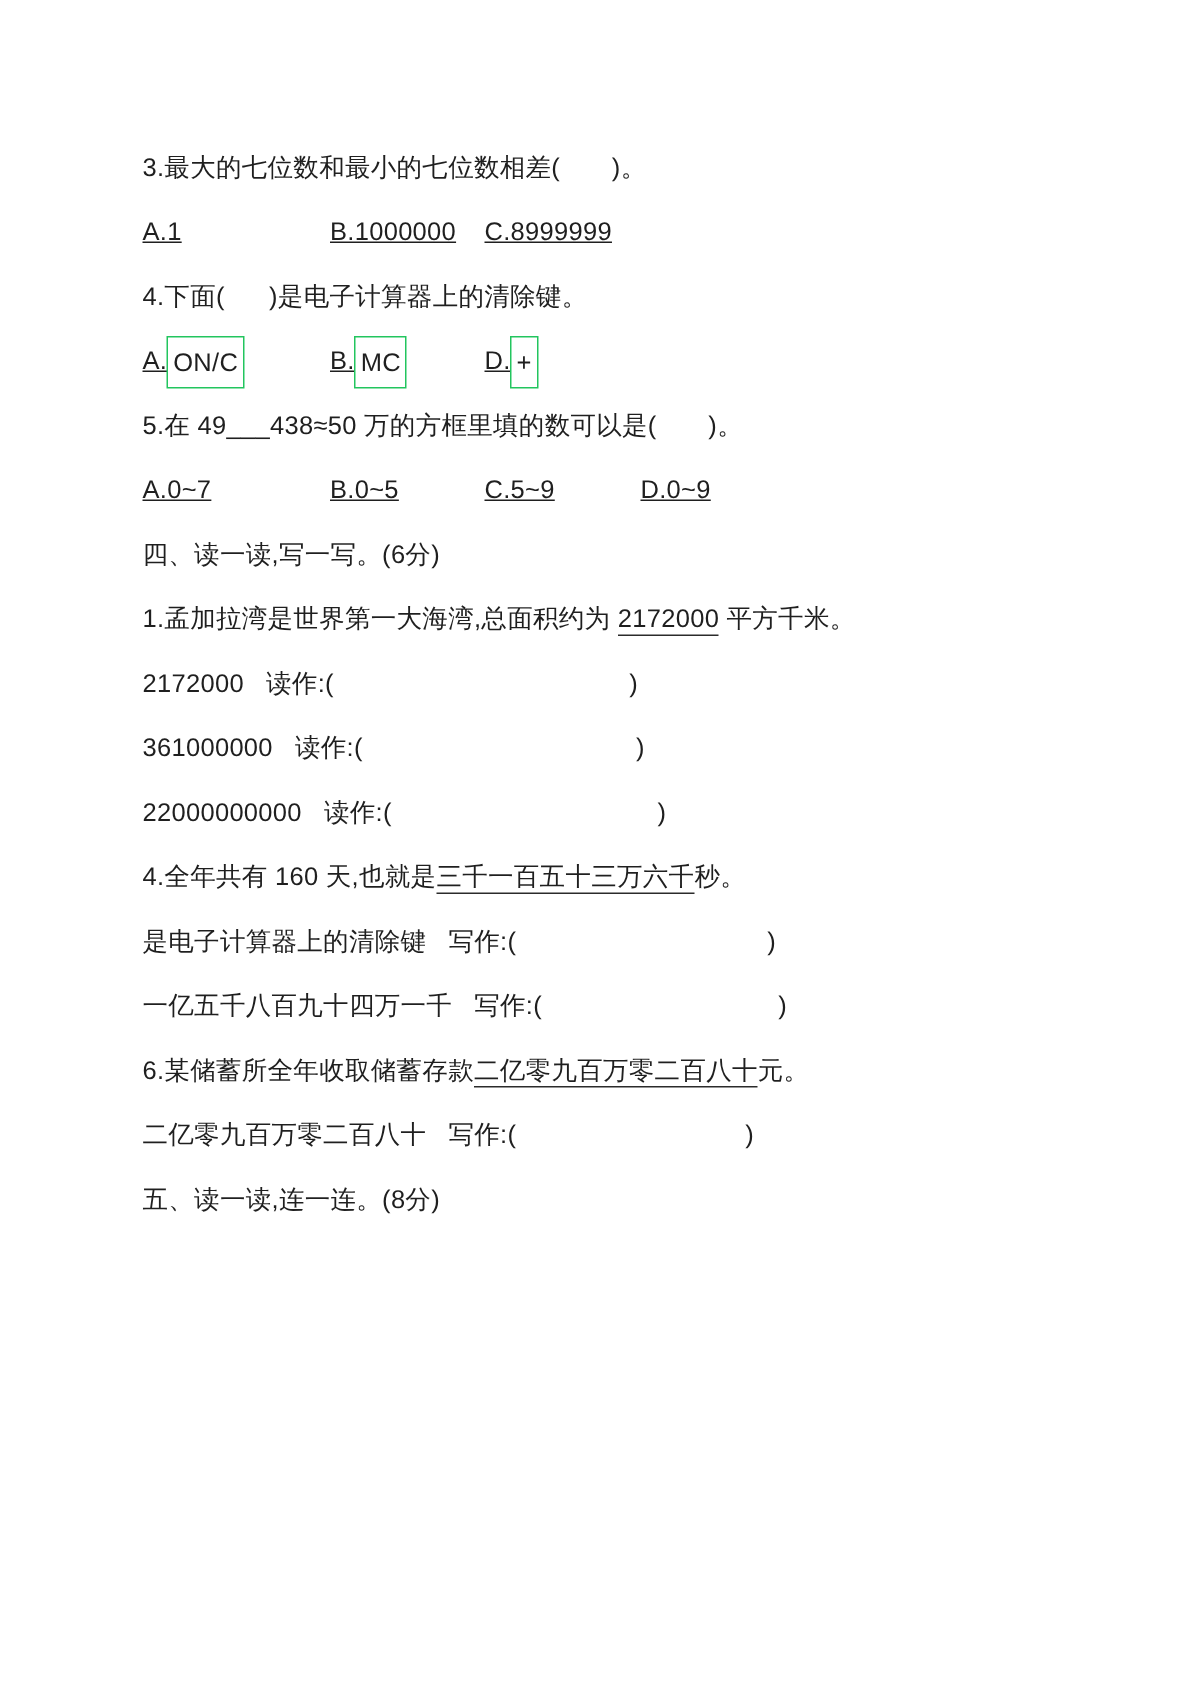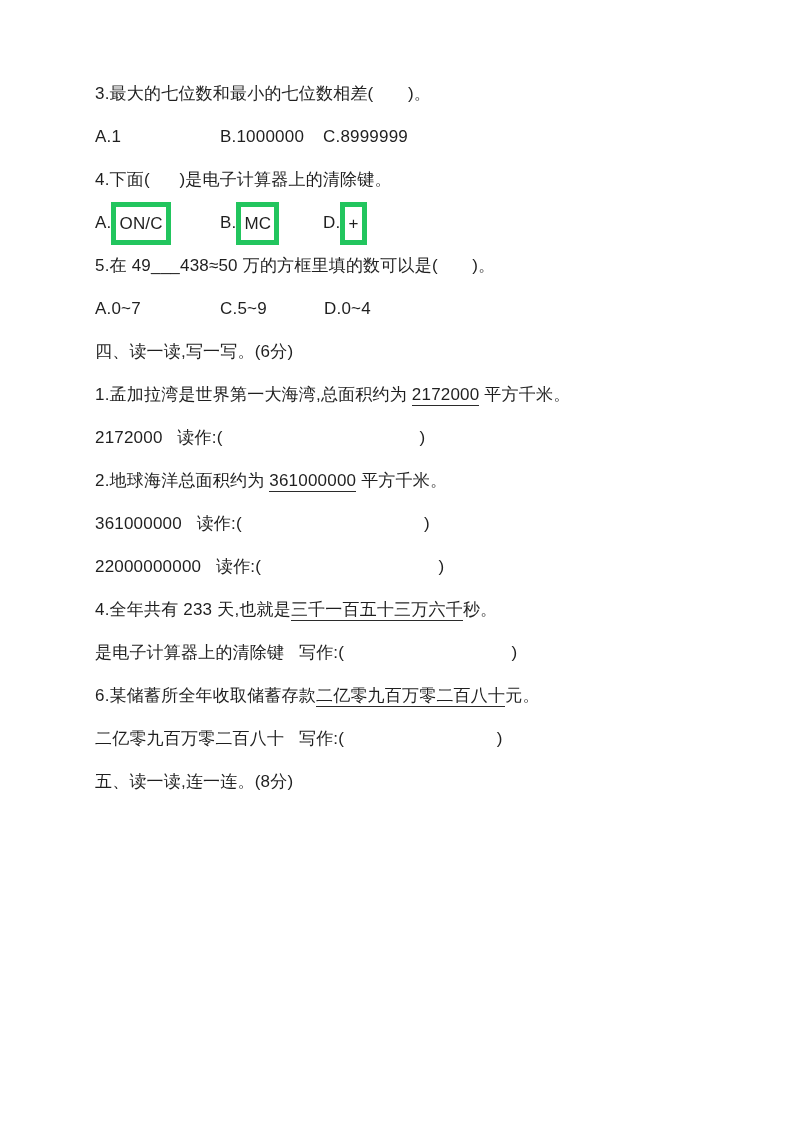--- a/index.html
+++ b/index.html
@@ -11,42 +11,42 @@
     width: 793px;
     height: 1122px;
     font-family: "Liberation Sans", "DejaVu Sans", sans-serif;
     color: #1f1f1f;
     overflow: hidden;
   }
   .page {
     box-sizing: border-box;
     width: 793px;
     height: 810px;
-    padding: 72px 40px 0 95px;
+    padding: 90px 40px 0 95px;
     background: #ffffff;
   }
   .line {
     height: 43px;
     line-height: 43px;
     font-size: 17px;
     white-space: pre-wrap;
     letter-spacing: 0.2px;
   }
-  .opts { display: flex; }
+  .opts { display: flex; text-decoration: underline; }
   .opts .c1 { width: 125px; }
   .opts .c2 { width: 103px; }
   .opts .c3 { width: 104px; }
   .opts .c4 { flex: 1; }
   .u {
     border-bottom: 1.5px solid #2b2b2b;
     padding-bottom: 1px;
   }
   .keybox {
     display: inline-block;
-    border: 5px solid #22c55e;
+    border: 1px solid #22c55e;
     padding: 0 3px;
     height: 33px;
     line-height: 33px;
     vertical-align: middle;
     white-space: pre;
   }
 </style>
 </head>
 <body>
 
@@ -65,36 +65,37 @@
   <div class="line opts">
     <span class="c1"><span>A.</span><span class="keybox">ON/C</span></span>
     <span class="c2"><span>B.</span><span class="keybox">MC</span></span>
     <span class="c4"><span>D.</span><span class="keybox">+</span></span>
   </div>
 
   <div class="line">5.在 49___438≈50 万的方框里填的数可以是(       )。</div>
 
   <div class="line opts">
     <span class="c1">A.0~7</span>
+    <span class="c2">B.0~5</span>
     <span class="c3">C.5~9</span>
-    <span class="c4">D.0~4</span>
+    <span class="c4">D.0~9</span>
   </div>
 
   <div class="line">四、读一读,写一写。(6分)</div>
 
   <div class="line"><span>1.孟加拉湾是世界第一大海湾,总面积约为 </span><span class="u">2172000</span><span> 平方千米。</span></div>
   <div class="line">2172000   读作:(                                        )</div>
 
-  <div class="line"><span>2.地球海洋总面积约为 </span><span class="u">361000000</span><span> 平方千米。</span></div>
   <div class="line">361000000   读作:(                                     )</div>
 
   <div class="line">22000000000   读作:(                                    )</div>
 
-  <div class="line"><span>4.全年共有 233 天,也就是</span><span class="u">三千一百五十三万六千</span><span>秒。</span></div>
+  <div class="line"><span>4.全年共有 160 天,也就是</span><span class="u">三千一百五十三万六千</span><span>秒。</span></div>
   <div class="line">是电子计算器上的清除键   写作:(                                  )</div>
 
+  <div class="line">一亿五千八百九十四万一千   写作:(                                )</div>
 
   <div class="line"><span>6.某储蓄所全年收取储蓄存款</span><span class="u">二亿零九百万零二百八十</span><span>元。</span></div>
   <div class="line">二亿零九百万零二百八十   写作:(                               )</div>
 
   <div class="line">五、读一读,连一连。(8分)</div>
 
 </div>
 
 </body></html>

